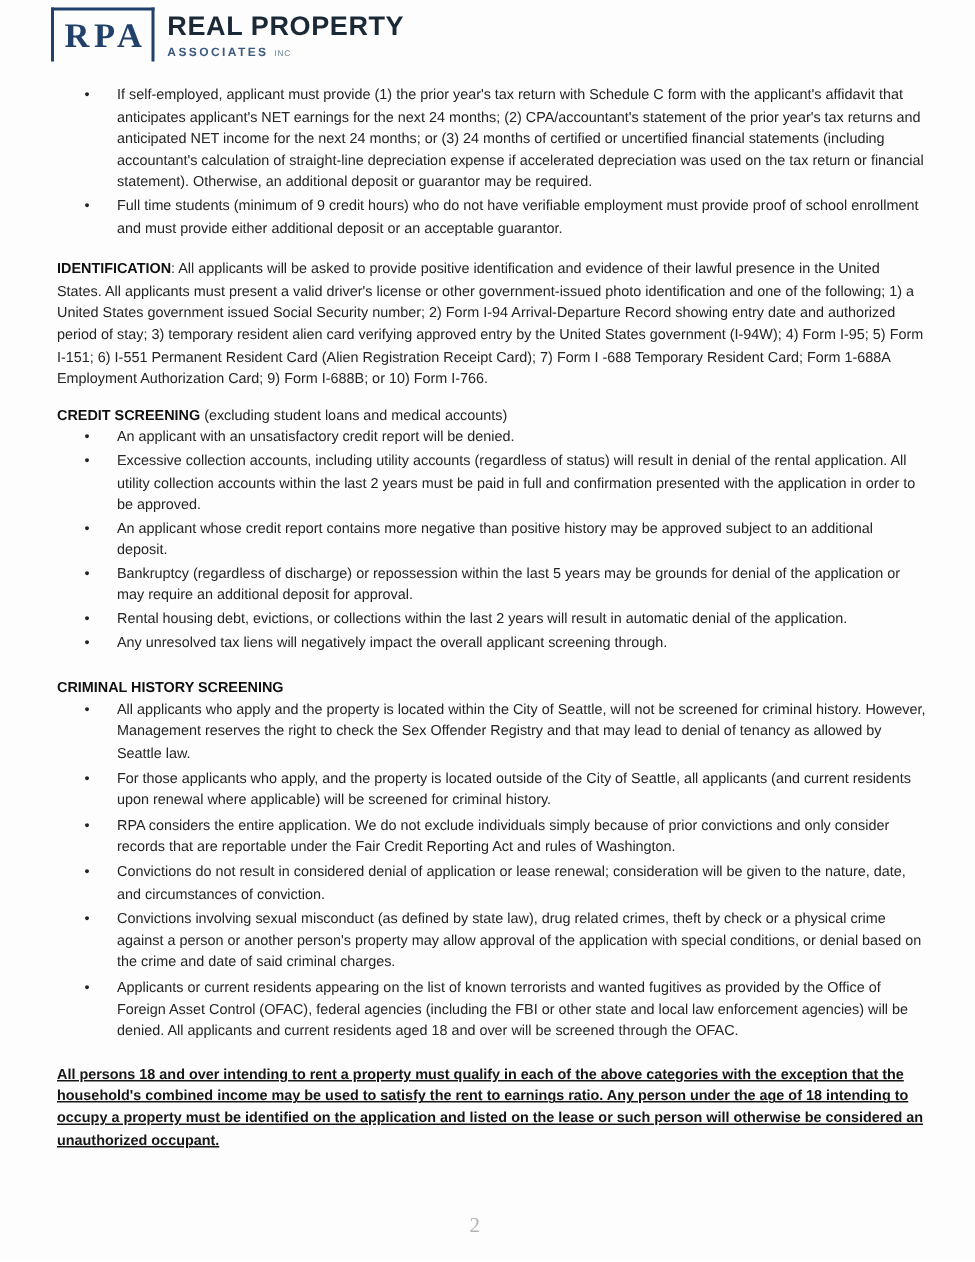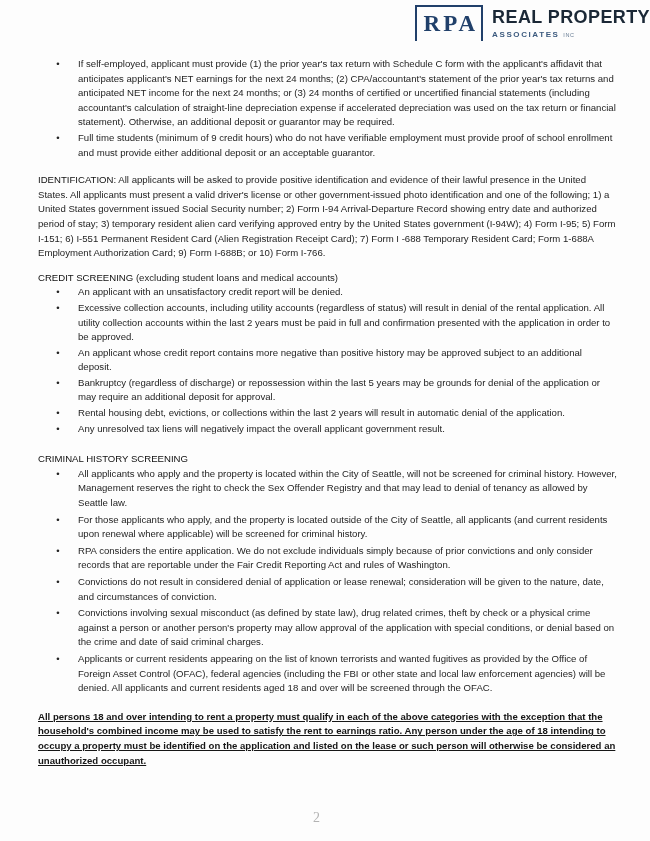--- a/index.html
+++ b/index.html
@@ -3,38 +3,38 @@
 <meta charset="utf-8">
 <style>
   html,body { margin:0; padding:0; background:#ffffff; }
   .page {
     width:650px; height:841px; position:relative; overflow:hidden;
     background:#fdfdfd; color:#242424;
     font-family:"Liberation Sans", sans-serif;
   }
   
   .header { padding:5px 0 0 34px; height:46px; }
-  .logo { display:flex; align-items:center;justify-content:flex-end; }
+  .logo { display:flex; align-items:center; }
   .monogram {
     font-family:"Liberation Serif", serif; font-weight:bold;
     color:#21406a; font-size:23px; letter-spacing:3px; line-height:1;
     border-top:2px solid #21406a; border-left:2px solid #21406a; border-right:2px solid #21406a;
     padding:4px 3px 6px 7px; height:24px; display:flex; align-items:center;
   }
   .logo-text { margin-left:9px; }
   .logo-title { font-size:18px; font-weight:bold; color:#1b2836; letter-spacing:0.4px; }
   .logo-sub { font-size:8px; font-weight:bold; color:#3c5a7e; letter-spacing:1.6px; margin-top:2px; }
   .logo-inc { font-size:5.5px; color:#6a7f96; letter-spacing:0.6px; font-weight:normal; }
   
   .content { padding:6px 32px 0 38px; font-size:9.6px; line-height:14.6px; }
   .bullet-row { display:flex; margin-bottom:1px; }
   .dot { flex:0 0 40px; width:40px; text-align:center; }
   .btext { flex:1; }
   .para { margin-top:13px; }
-  .hd { font-weight:normal; color:#101010; }
+  .hd { font-weight:bold; color:#101010; }
   .credit-sec { margin-top:10px; }
   .criminal-sec { margin-top:16px; }
   .criminal-sec .bullet-row { margin-bottom:2px; }
   .closing { margin-top:14px; font-weight:bold; color:#161616;text-decoration:underline; }
   
   .footer { position:absolute; left:0; right:0; top:788px; text-align:center; font-size:9.8px; color:#3f3f3f; z-index:1; }
   .footer-address { margin-bottom:11px; }
   .page-num {
     position:absolute; left:313px; top:810px; z-index:0;
     font-size:14px; color:#b3b3b3; font-family:"Liberation Serif", serif;
@@ -92,21 +92,21 @@
         <div class="bullet-row">
           <span class="dot">•</span>
           <span class="btext">Bankruptcy (regardless of discharge) or repossession within the last 5 years may be grounds for denial of the application or may require an additional deposit for approval.</span>
         </div>
         <div class="bullet-row">
           <span class="dot">•</span>
           <span class="btext">Rental housing debt, evictions, or collections within the last 2 years will result in automatic denial of the application.</span>
         </div>
         <div class="bullet-row">
           <span class="dot">•</span>
-          <span class="btext">Any unresolved tax liens will negatively impact the overall applicant government result.</span>
+          <span class="btext">Any unresolved tax liens will negatively impact the overall applicant screening through.</span>
         </div>
       </div>
     </div>
 
     <div class="criminal-sec">
       <div class="hd">CRIMINAL HISTORY SCREENING</div>
       <div class="bullet-list">
         <div class="bullet-row">
           <span class="dot">•</span>
           <span class="btext">All applicants who apply and the property is located within the City of Seattle, will not be screened for criminal history. However, Management reserves the right to check the Sex Offender Registry and that may lead to denial of tenancy as allowed by Seattle law.</span>

